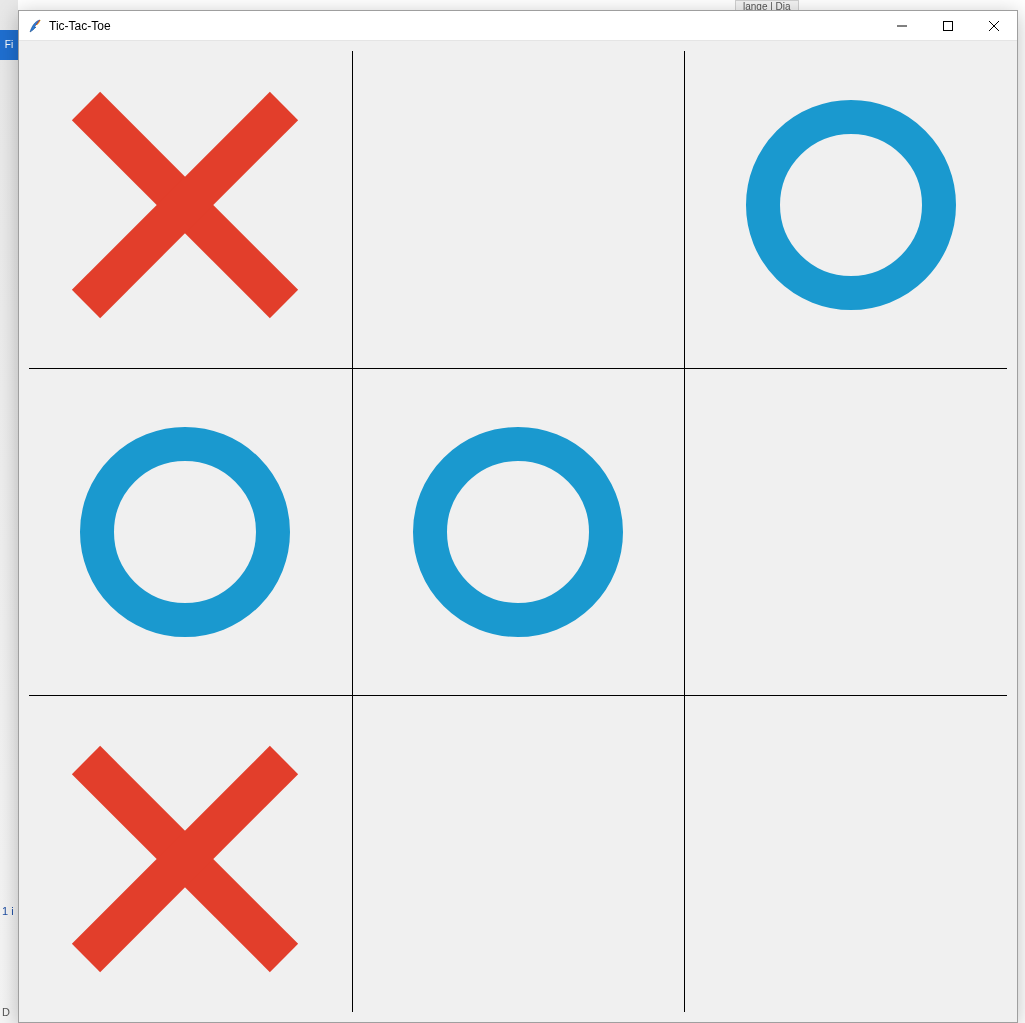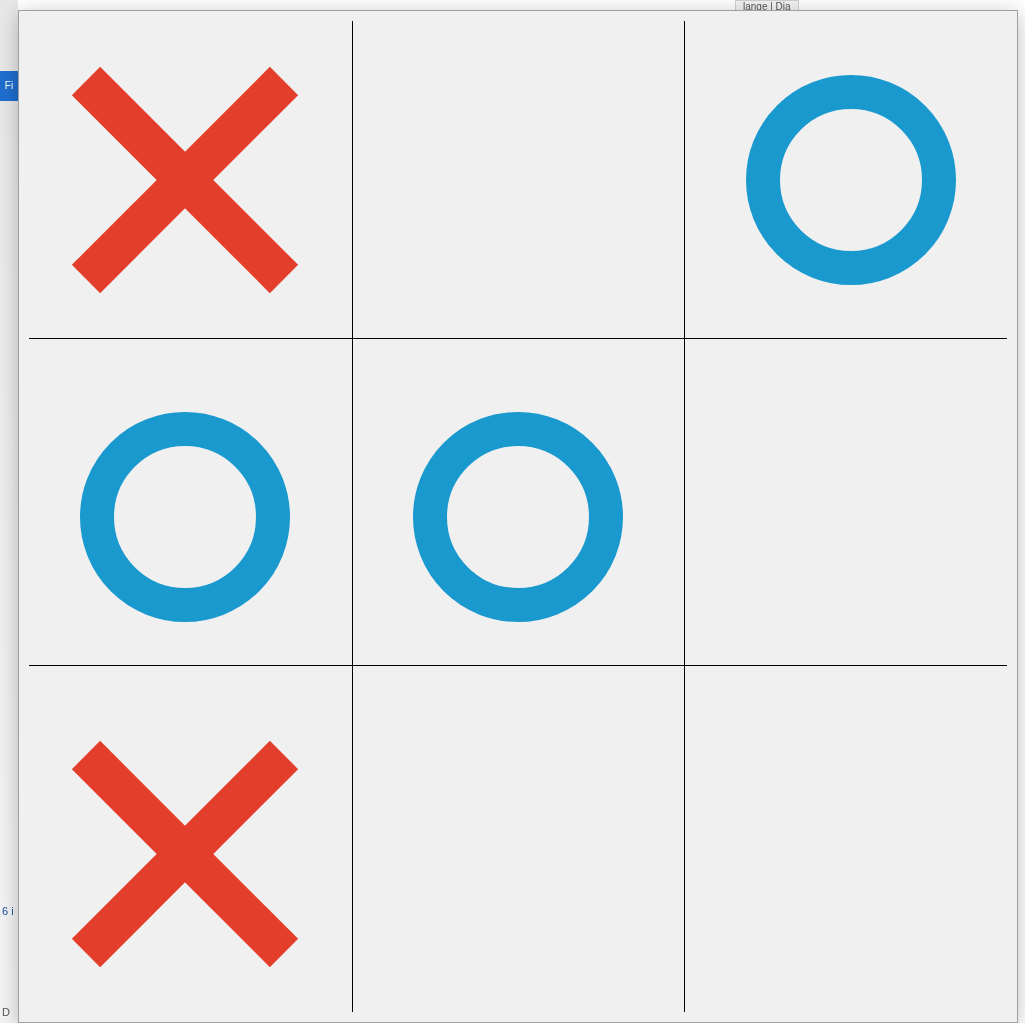--- a/index.html
+++ b/index.html
@@ -2,21 +2,21 @@
 <html style="--x-color: #e23e2b; --o-color: #1a99cf;"><head>
   <meta charset="utf-8">
   <style>
     * { box-sizing: border-box; margin: 0; padding: 0; }
     html, body { width: 1025px; height: 1023px; overflow: hidden; font-family: "Segoe UI", Tahoma, sans-serif; }
     body { background: #f0f0f0; position: relative; }
 
     
     .bg-noise { position:absolute; inset:0; background:#ffffff; }
     .bg-strip-left { position:absolute; left:0; top:0; width:18px; height:100%; background:linear-gradient(#e8e8e8,#f5f5f5); }
-    .bg-tab { position:absolute; left:0; top:30px; width:18px; height:30px; background:#1f6fd0; color:#fff; font-size:10px; line-height:30px; text-align:center;margin-top:41px; }
+    .bg-tab { position:absolute; left:0; top:30px; width:18px; height:30px; background:#1f6fd0; color:#fff; font-size:10px; line-height:30px; text-align:center; }
     .bg-chip { position:absolute; top:0; height:14px; background:#f3f3f3; border:1px solid #d0d0d0; font-size:10px; color:#555; padding:0 7px; line-height:12px; }
 
     .app-window {
       position: absolute;
       left: 18px; top: 10px;
       width: 1000px; height: 1013px;
       background: #ffffff;
       border: 1px solid #9f9f9f;
       box-shadow: 0 4px 20px rgba(0,0,0,0.25);
       display: flex; flex-direction: column;
@@ -86,25 +86,51 @@
 
     .sr { position:absolute; width:1px;height:1px;overflow:hidden;clip:rect(0 0 0 0); }
   </style>
 </head>
 <body>
 
 <div class="bg-noise"></div>
 <div class="bg-strip-left"></div>
 <div class="bg-tab">Fi</div>
 <span class="bg-chip" style="left:735px">lange | Dia</span>
-<span style="position:absolute;left:2px;top:905px;font-size:11px;color:#1f4fa3">6 i</span>
+<span style="position:absolute;left:2px;top:905px;font-size:11px;color:#1f4fa3">1 i</span>
 <span style="position:absolute;left:2px;top:1006px;font-size:11px;color:#555">D</span>
 
 <div class="app-window">
 
+  <div class="titlebar">
+    <span class="app-icon">
+      <svg viewBox="0 0 16 16">
+        <path d="M3 14 C5 8 8 3 13 2 C11 5 9 7 7 9 L9 9 C7 11 5 13 3 14 Z" fill="#2e7bd6" stroke="#10427a" stroke-width="0.5"></path>
+        <path d="M13 2 C12 5 11 6 10 7" fill="none" stroke="#f3c623" stroke-width="1"></path>
+        <path d="M13 2 C10.5 5 10 6 9 7" fill="none" stroke="#d13a2e" stroke-width="1"></path>
+      </svg>
+    </span>
+    <span class="title-text">Tic-Tac-Toe</span>
+    <span class="spacer"></span>
+    <span class="win-btn">
+      <svg viewBox="0 0 10 10">
+          <path d="M0 5 H10" stroke="currentColor" stroke-width="1"></path>
+        </svg>
+    </span>
+    <span class="win-btn">
+      <svg viewBox="0 0 10 10">
+          <rect x="0.5" y="0.5" width="9" height="9" fill="none" stroke="currentColor" stroke-width="1"></rect>
+        </svg>
+    </span>
+    <span class="win-btn close">
+      <svg viewBox="0 0 10 10">
+          <path d="M0 0 L10 10 M10 0 L0 10" stroke="currentColor" stroke-width="1"></path>
+        </svg>
+    </span>
+  </div>
 
   <div class="canvas" id="canvas" style="background: rgb(240, 240, 240);">
     <div class="grid" id="grid">
         <div class="cell">
           <div class="mark-x">
             <div class="bar b1"></div>
             <div class="bar b2"></div>
           </div>
           <span class="sr">X</span>
         </div>

